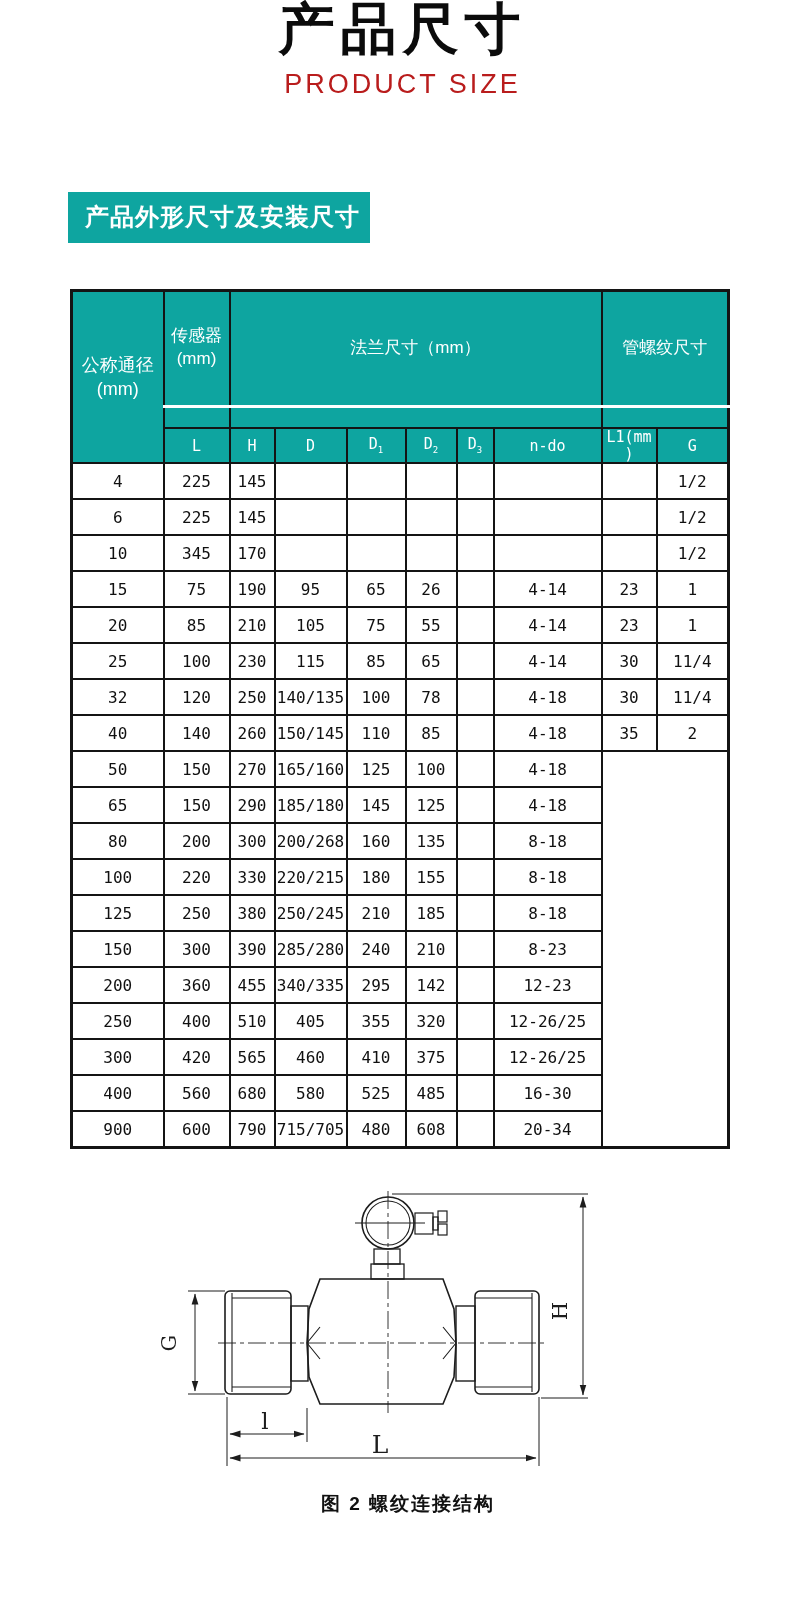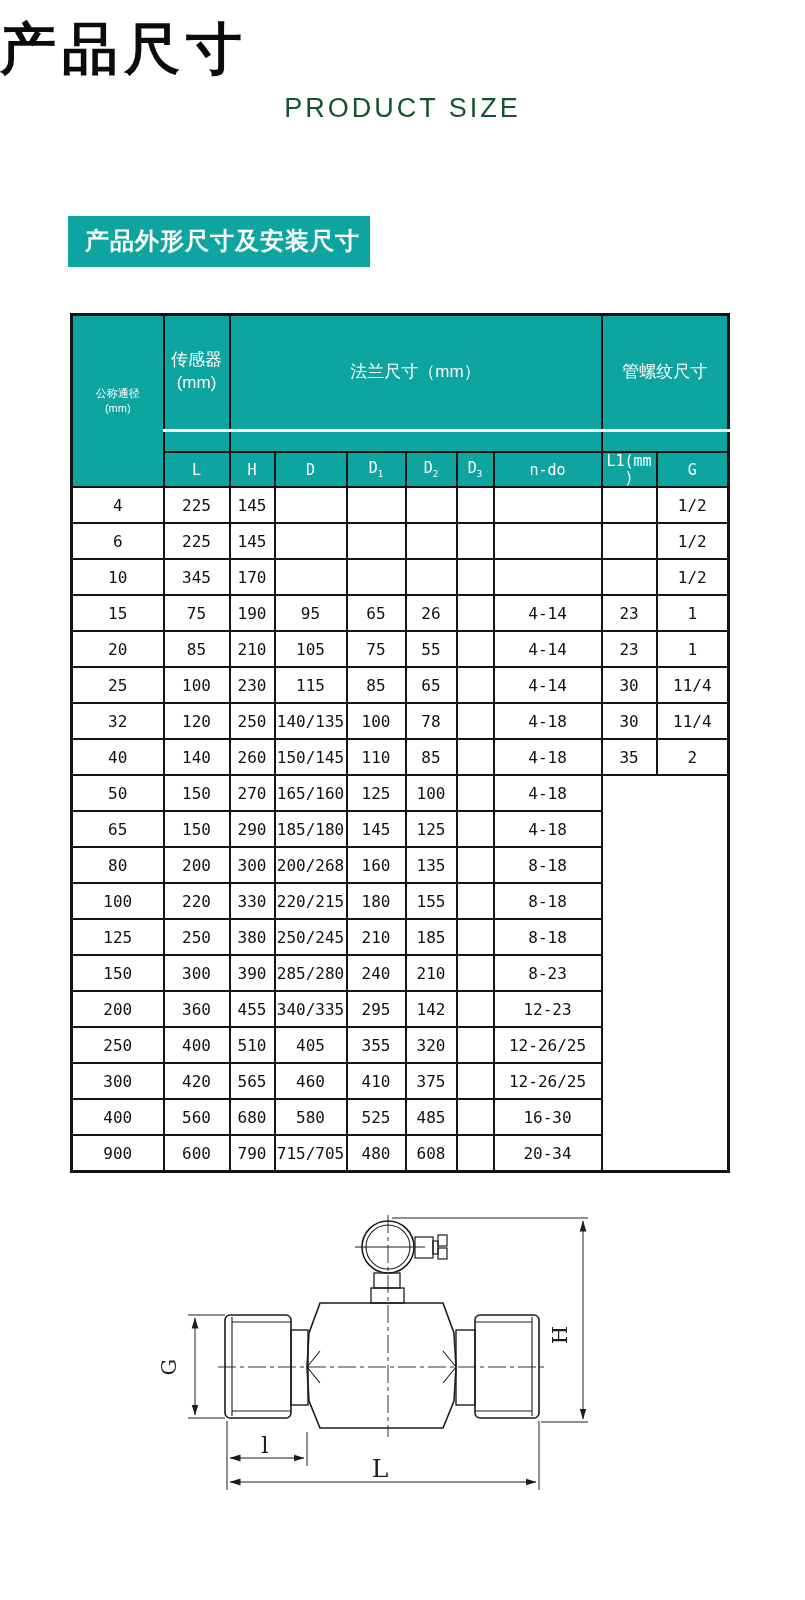--- a/index.html
+++ b/index.html
@@ -3,45 +3,45 @@
 <meta charset="utf-8">
 <style>
   :root { --teal:#0ea5a0; --ink:#141414; }
   * { box-sizing:border-box; }
   html,body { margin:0; padding:0; }
   body {
     width:805px; height:1600px; background:#ffffff; overflow:hidden;
     font-family:"Liberation Sans", sans-serif; color:#141414; position:relative;
   }
   .main-title {
-    padding-top:24px; font-size:56px; line-height:1.05;
+    text-align:center; font-size:56px; line-height:1.05;
     font-weight:900; letter-spacing:6px; color:#0b0b0b;
-    font-family:Liberation Mono, monospace;
+    font-family:Liberation Serif, serif;
   }
   .sub-title {
     margin-top:10px; text-align:center; font-size:27px; letter-spacing:3px;
-    color:#14532d; font-weight:500; font-family:"Liberation Sans",sans-serif;
+    color:#b91c1c; font-weight:500; font-family:"Liberation Sans",sans-serif;
   }
   .section-banner {
     display:inline-block; margin:92px 0 0 68px; background:var(--teal);
     color:#fff; font-size:24px; font-weight:700; padding:9px 10px 10px 17px;
     letter-spacing:1px;
   }
   table.size-table {
     border-collapse:collapse; margin:46px 0 0 70px; width:657px;
     table-layout:fixed; text-align:center; border:3px solid var(--ink);
   }
   .size-table th, .size-table td { border:2px solid var(--ink); padding:0; }
   .size-table thead th {
     background:var(--teal); color:#ffffff; font-weight:400; font-size:17px;
     vertical-align:middle; line-height:1.35;
   }
   tr.h1 { height:116px; }
   tr.h1 th { border-bottom:3px solid #ffffff; }
-  tr.h1 th.dn-cell { border-bottom:2px solid var(--ink); font-size:11px; }
+  tr.h1 th.dn-cell { border-bottom:2px solid var(--ink); font-size:18px; }
   tr.h2 { height:22px; }
   tr.h2 th { border-top:3px solid #ffffff; border-bottom:2px solid var(--ink); }
   tr.h3 { height:34px; }
   tr.h3 th {
     border-top:2px solid var(--ink);
     font-family:"DejaVu Sans Mono",monospace; font-size:15px; line-height:1.1;
   }
   tr.h3 th sub { font-size:9px; }
   .line2 { display:block; line-height:1.1; }
   .size-table tbody td {
@@ -383,13 +383,14 @@
       <line x1="100" y1="297" x2="406" y2="297" marker-start="url(#arr)" marker-end="url(#arr)"></line>
     </g>
 
     <g>
       <text class="dim-text" font-size="21" text-anchor="middle" transform="rotate(-90 437 150)" x="437" y="150">H</text>
       <text class="dim-text" font-size="21" text-anchor="middle" transform="rotate(-90 46 182)" x="46" y="182">G</text>
       <text class="dim-text" font-size="23" text-anchor="middle" x="135" y="268">l</text>
       <text class="dim-text" font-size="25" text-anchor="middle" x="250" y="292">L</text>
     </g>
   </svg>
+  <div class="fig-caption">图 2  螺纹连接结构</div>
 </div>
 
 </body></html>

